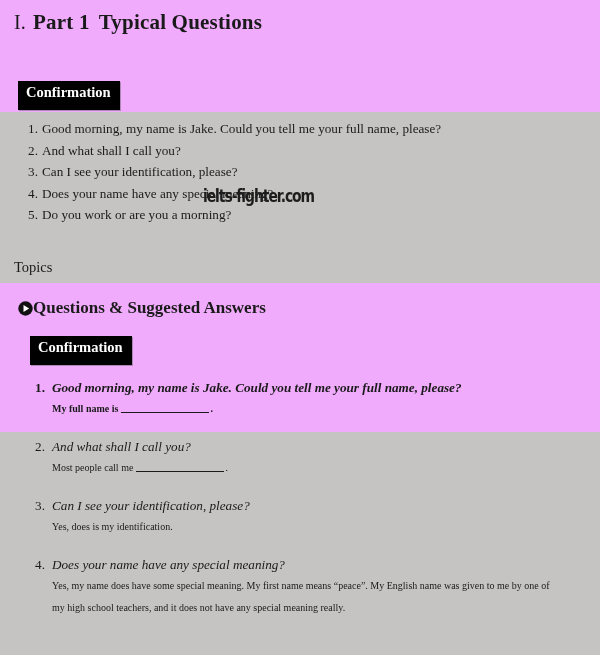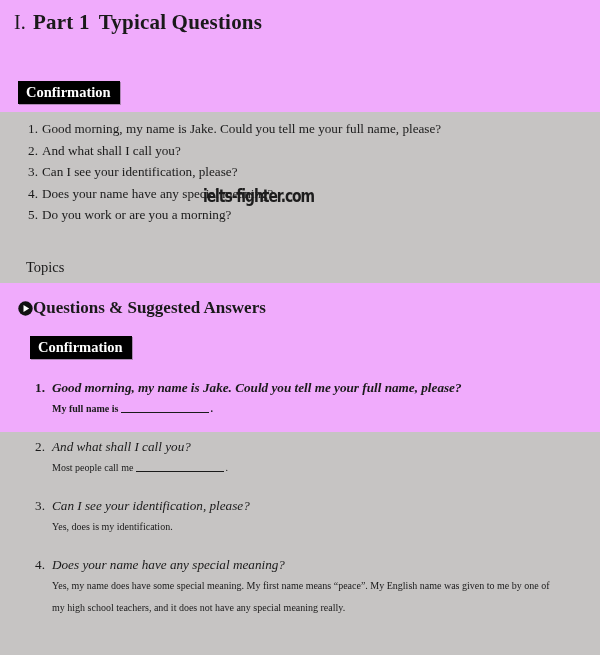--- a/index.html
+++ b/index.html
@@ -50,21 +50,21 @@
   }
   .doc-title .seg { margin-right: 9px; }
 
   
   .badge {
     position: absolute;
     background: #000000;
     color: #ffffff;
     font-size: 14.5px;
     font-weight: bold;
-    padding: 2px 8px 3px 7px;
+    padding: 2px 8px 9px 7px;
     line-height: 1.12;
     border: 1px solid #000;
     box-shadow: 1px 1px 0 rgba(90,90,90,.45);
     white-space: nowrap;
   }
   #badge-one { top: 81px;  left: 18px; }
   #badge-two { top: 336px; left: 30px; }
 
   
   .qlist {
@@ -90,21 +90,20 @@
     text-align: right;
   }
 
   
   .topics-label {
     position: absolute;
     top: 258px;
     left: 14px;
     font-size: 14.5px;
     line-height: 18px;
-    margin-left: 12px;
   }
 
   
   .qa-heading {
     position: absolute;
     top: 298px;
     left: 18px;
     font-size: 17px;
     font-weight: bold;
     display: flex;

